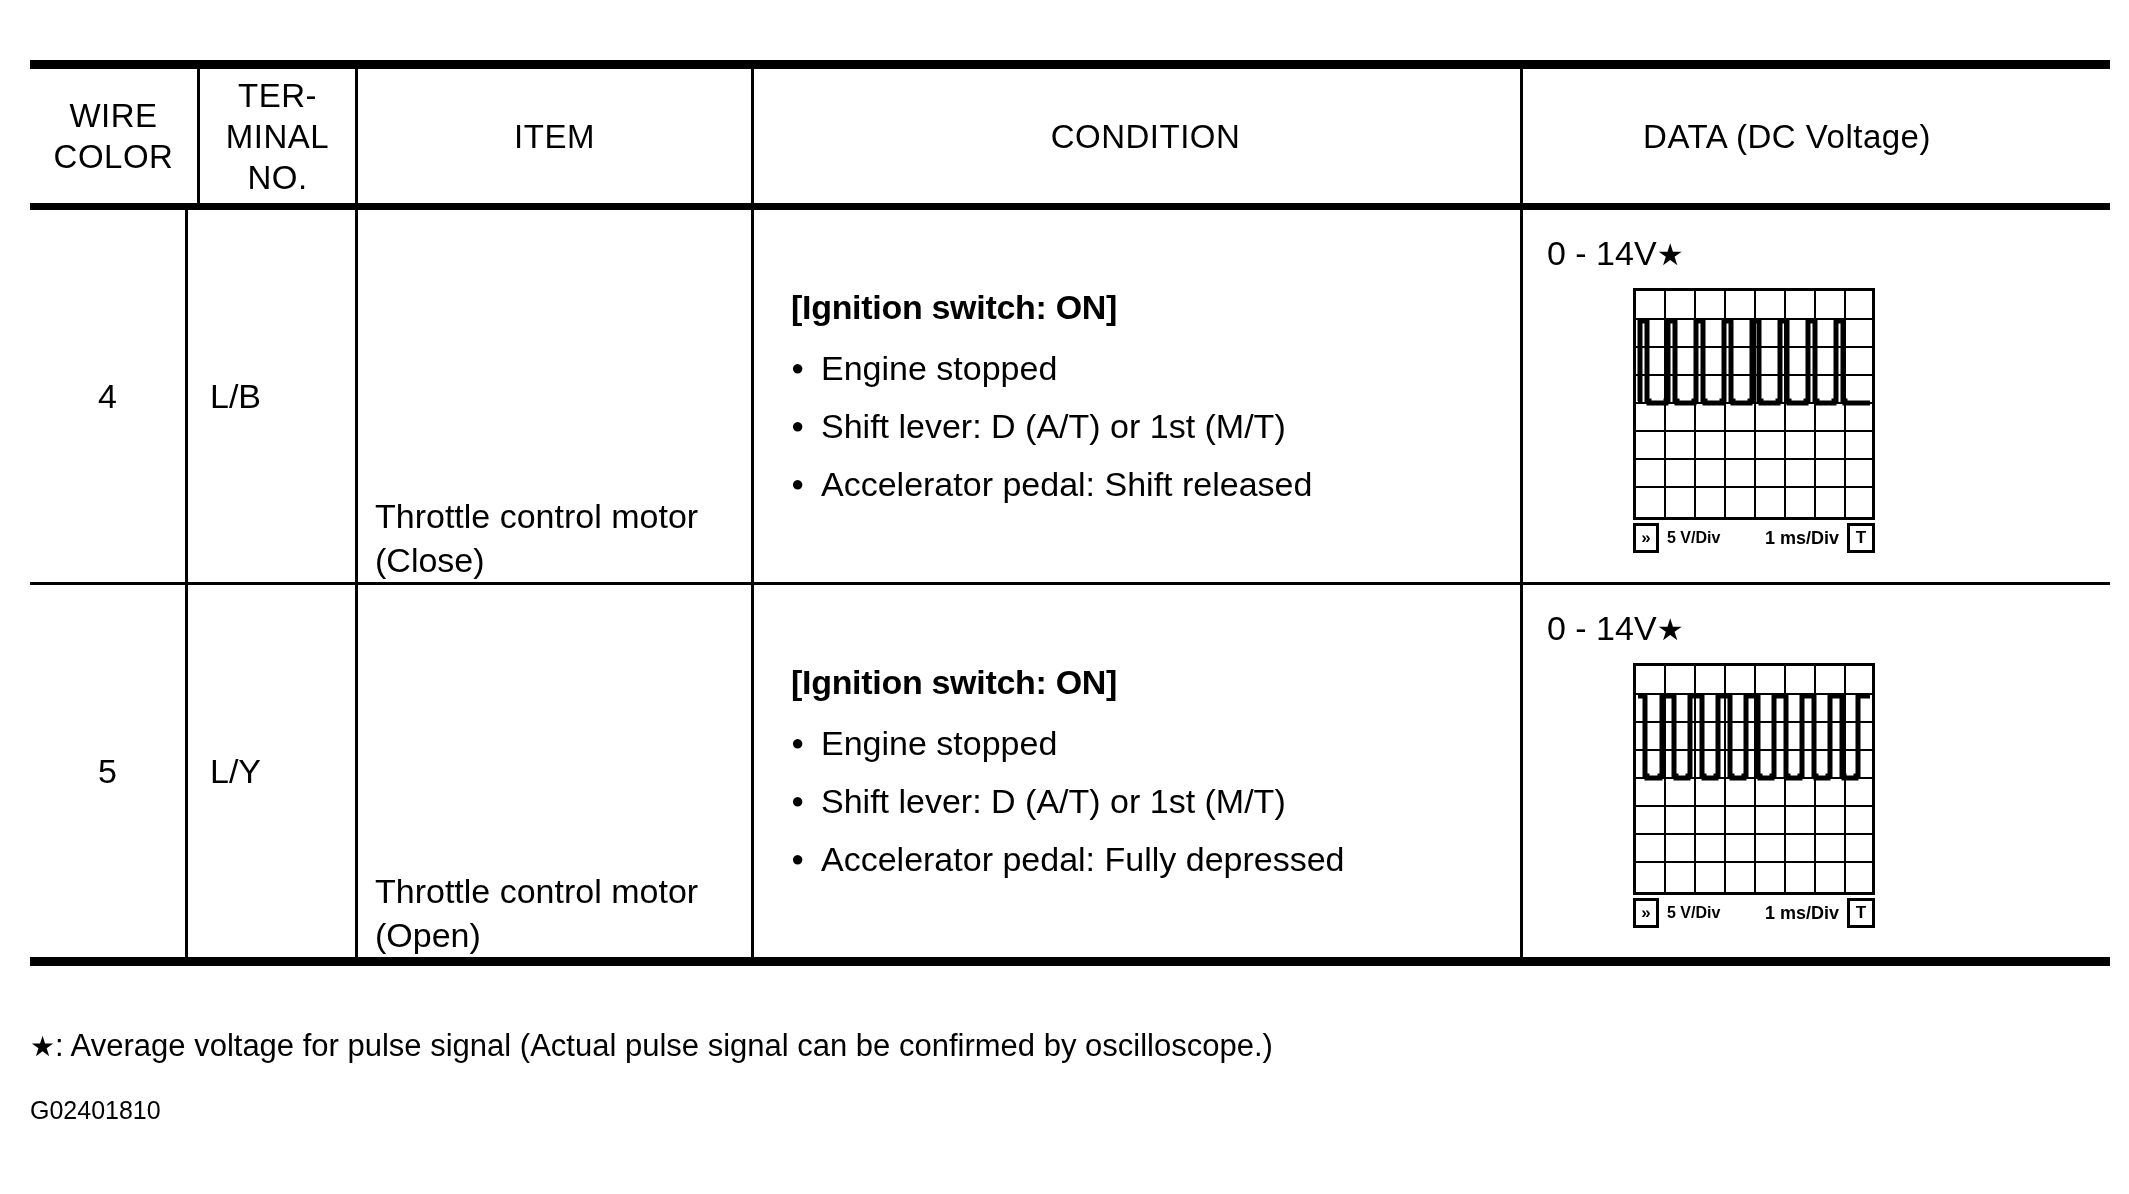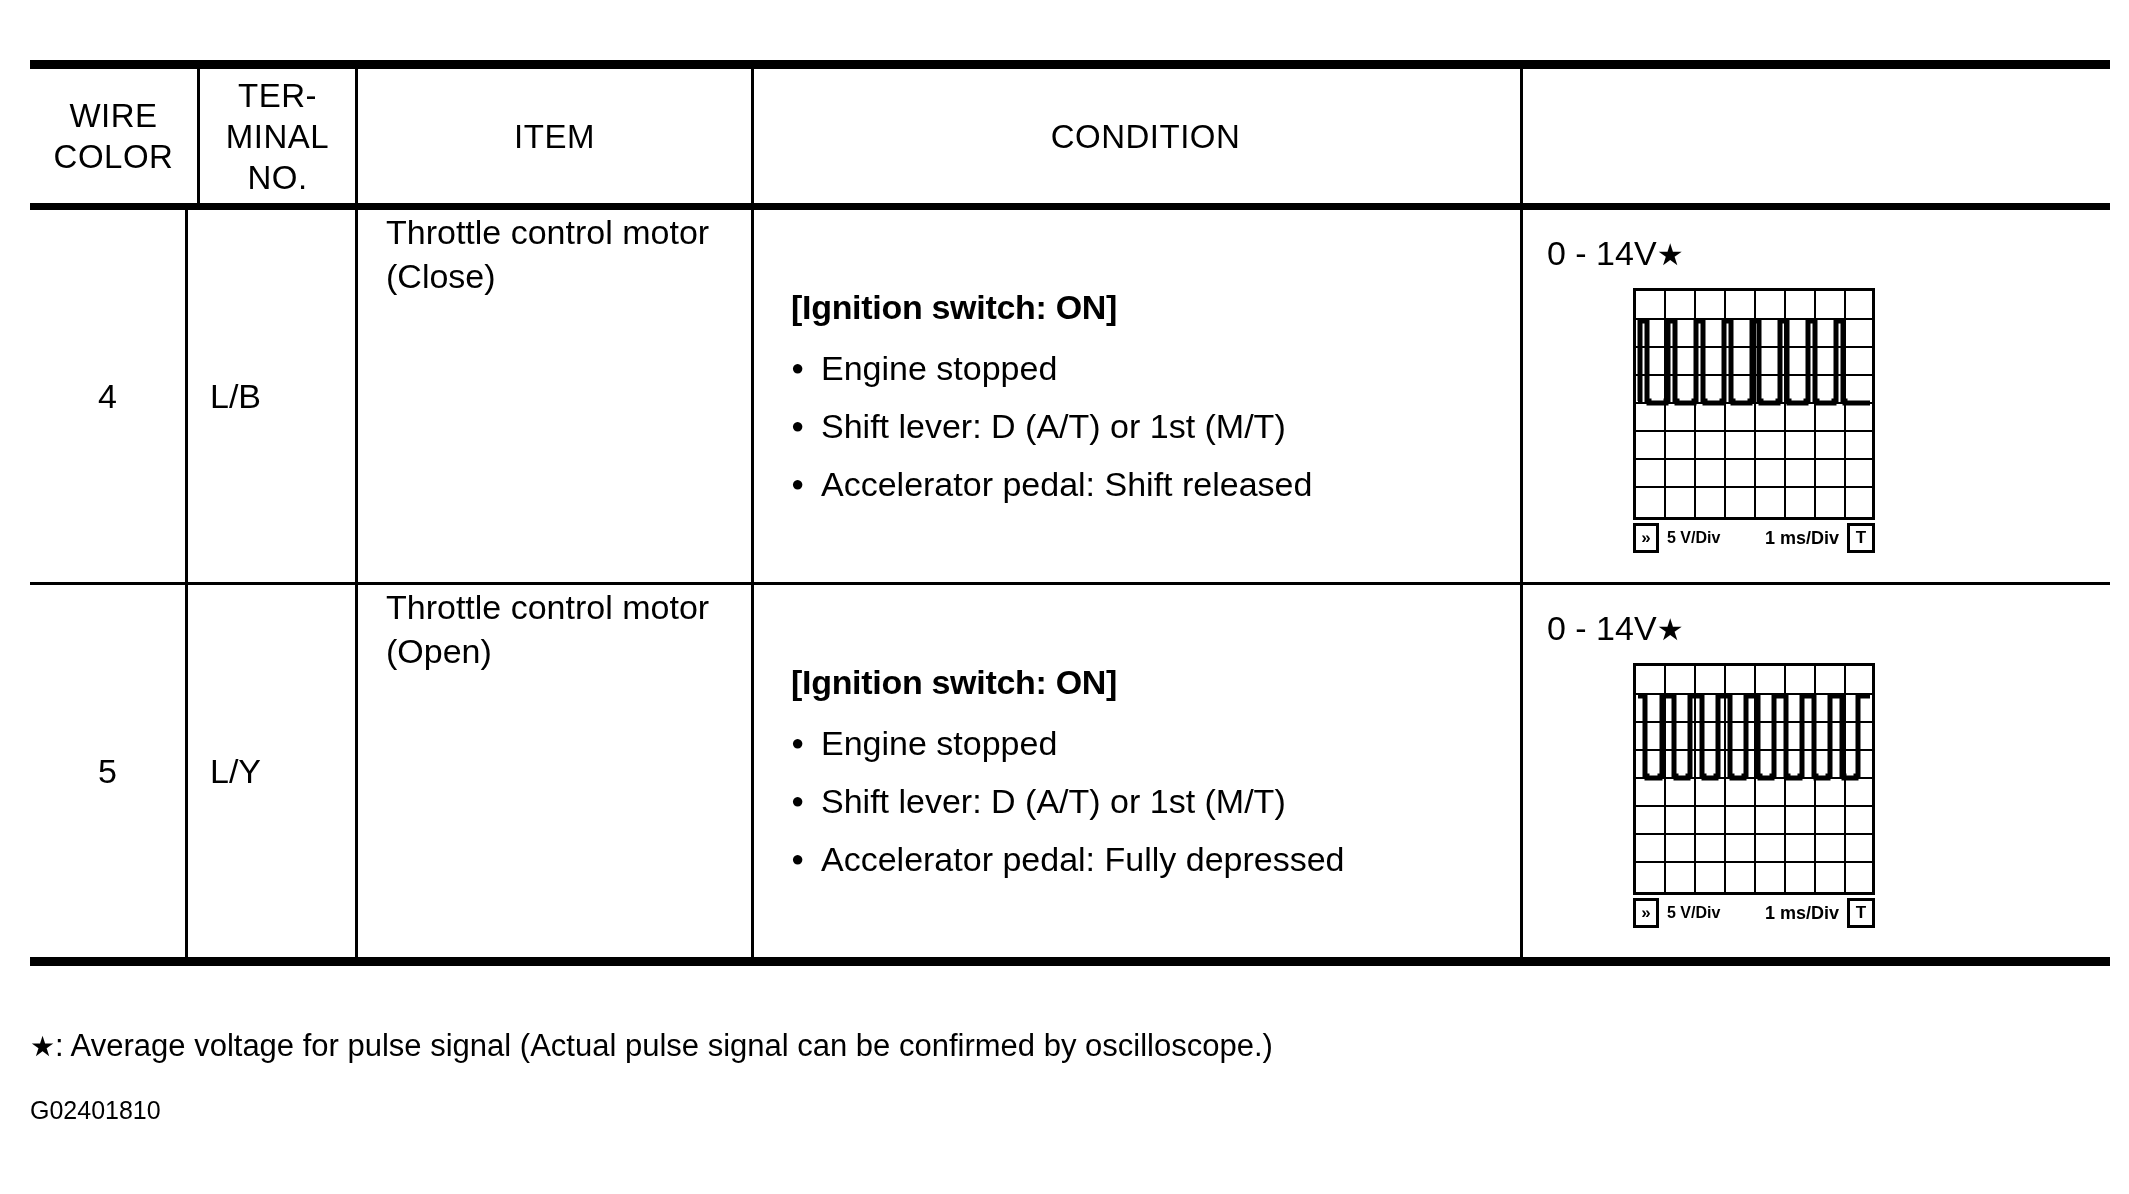--- a/index.html
+++ b/index.html
@@ -23,21 +23,21 @@
   .c-cond{width:752px;margin-left:17px;}
   .c-data{width:528px;}
 
   .hdr{height:134px;display:flex;align-items:center;justify-content:center;text-align:center;}
   .hdr-txt{font-size:33px;line-height:41px;letter-spacing:.5px;}
   .r1{height:372px;}
   .r2{height:372px;}
 
   .mid-center{height:100%;display:flex;align-items:center;justify-content:center;font-size:34px;}
   .mid-left{height:100%;display:flex;align-items:center;padding-left:22px;font-size:34px;}
-  .item-cell{height:100%;display:flex;align-items:flex-start;padding-left:28px;}
+  .item-cell{height:100%;display:flex;align-items:flex-end;padding-left:17px;}
   .item-txt{font-size:34px;line-height:44px;}
 
   .cond-cell{height:100%;display:flex;flex-direction:column;justify-content:center;padding-left:20px;}
   .cond-head{font-size:34px;font-weight:bold;margin-bottom:20px;letter-spacing:-0.3px;}
   .bullet-line{font-size:34px;display:flex;align-items:flex-start;margin-bottom:16px;line-height:42px;}
   .bullet-line:last-child{margin-bottom:0;}
   .bul{width:30px;flex:0 0 30px;font-size:22px;line-height:42px;}
 
   .data-cell{height:100%;position:relative;}
   .volt{position:absolute;left:24px;top:24px;font-size:34px;white-space:nowrap;}
@@ -81,20 +81,23 @@
           <div>TER-</div>
           <div>MINAL</div>
           <div>NO.</div>
         </div>
       </div>
       <div class="cell c-item hdr">
         <div class="hdr-txt">ITEM</div>
       </div>
       <div class="cell c-cond hdr">
         <div class="hdr-txt">CONDITION</div>
+      </div>
+      <div class="cell c-data hdr last">
+        <div class="hdr-txt">DATA (DC Voltage)</div>
       </div>
     </div>
 
     <div class="rule-mid"></div>
 
     <div class="row r1">
       <div class="cell c-term">
         <div class="mid-center">4</div>
       </div>
       <div class="cell c-wire">

